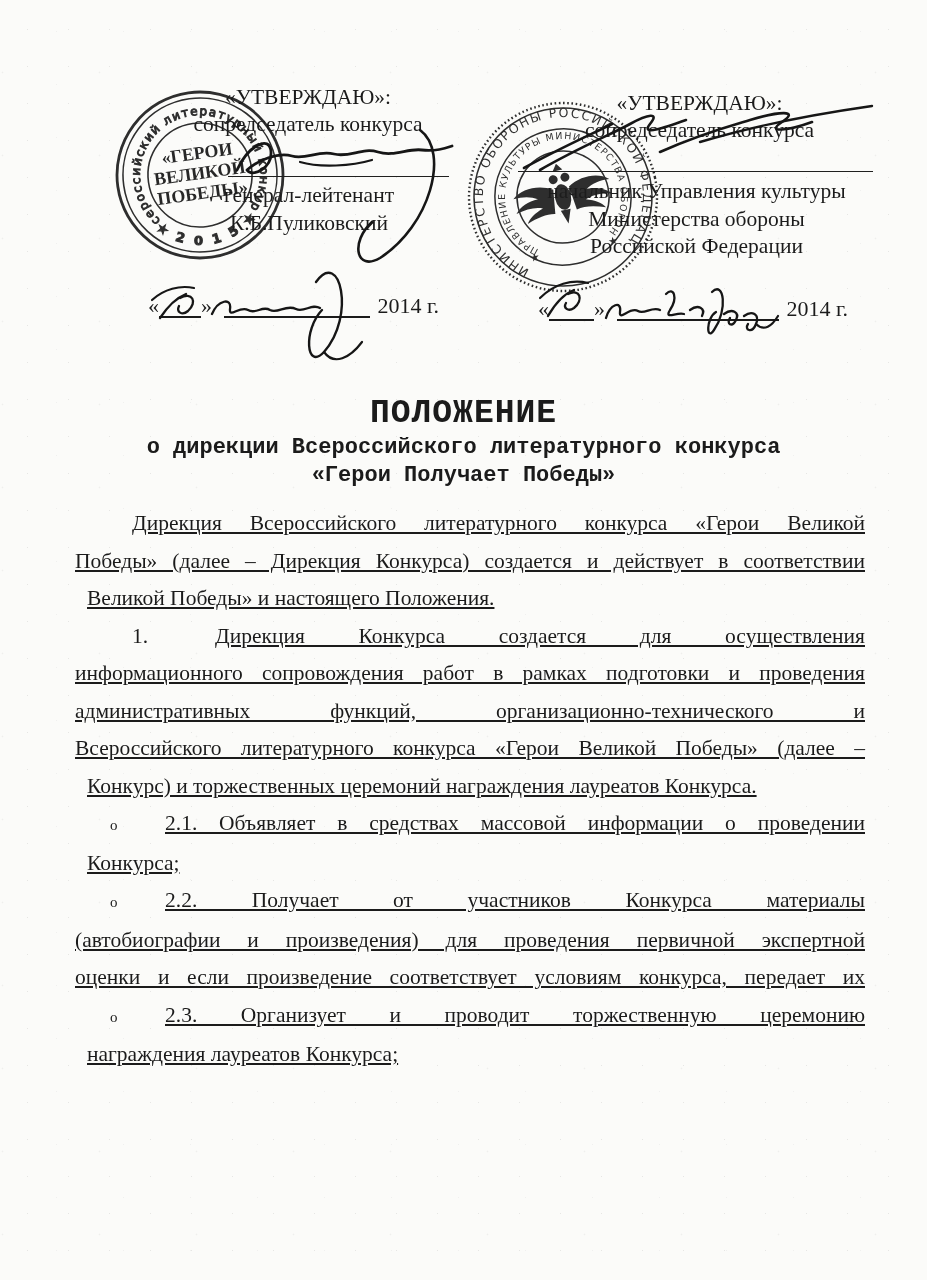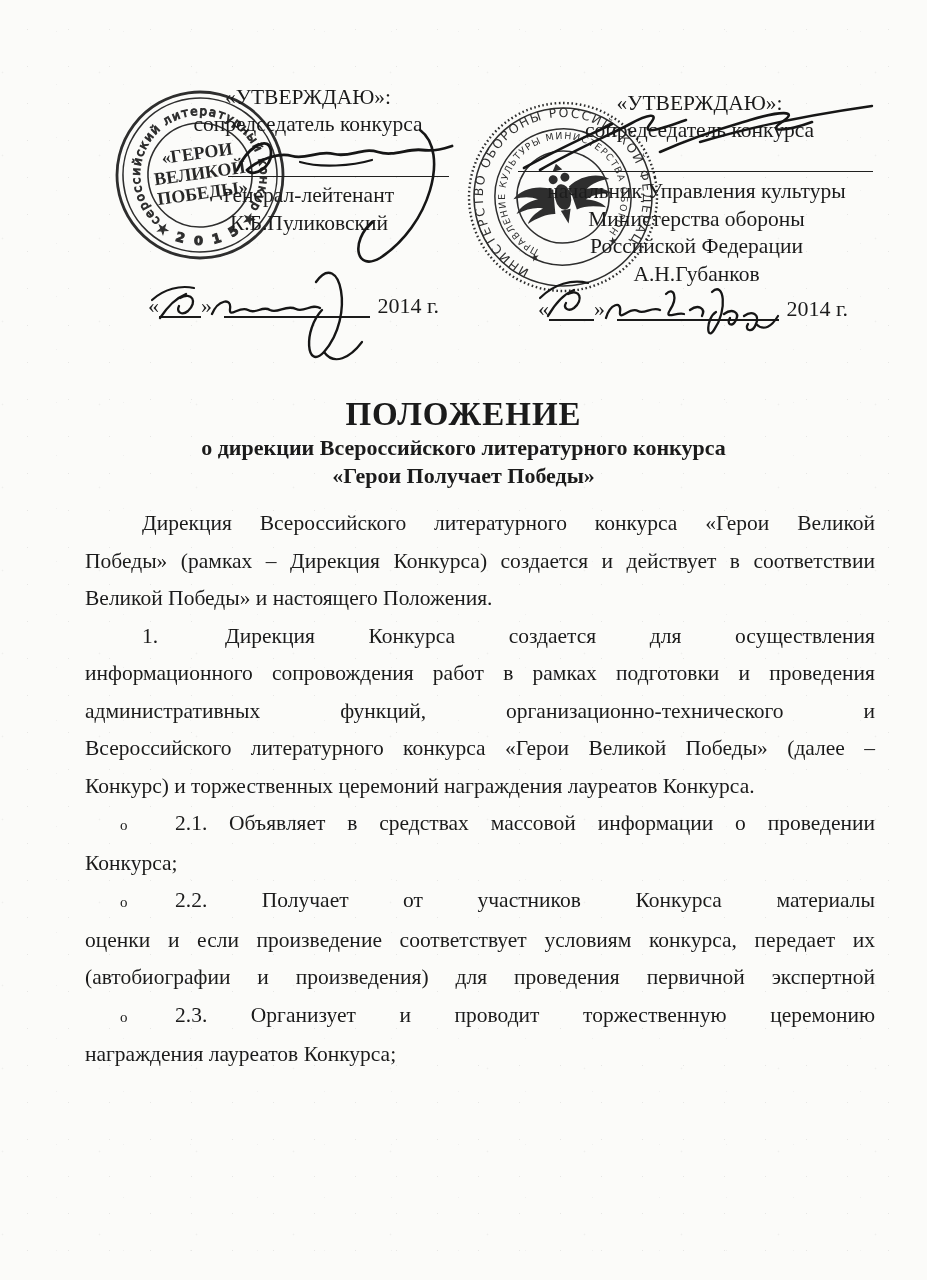--- a/index.html
+++ b/index.html
@@ -23,23 +23,23 @@
   .ringtext{font-family:"DejaVu Sans", sans-serif;fill:#1d1d1d;}
   .stampcenter{font-family:"Liberation Serif", serif;font-weight:bold;fill:#161616;}
   
   .date-line{position:absolute;font-size:22px;white-space:nowrap;}
   .blank{display:inline-block;border-bottom:2px solid #1b1b1b;height:1em;vertical-align:-5px;}
   
   .title-block{position:absolute;left:0;width:100%;text-align:center;}
   .main-title{font-size:33px;font-weight:bold;letter-spacing:1px;line-height:40px;}
   .sub-title{font-size:22px;font-weight:bold;line-height:28px;text-align:center;}
   
-  .body-text{position:absolute;left:85px;width:790px;font-size:21.5px;line-height:37.5px;}
+  .body-text{position:absolute;left:75px;width:790px;font-size:21.5px;line-height:37.5px;text-decoration:underline;}
   .jline{text-align:justify;text-align-last:justify;-moz-text-align-last:justify;}
-  .jline.last{text-align-last:left;-moz-text-align-last:left;}
+  .jline.last{text-align-last:left;margin-left:12px;-moz-text-align-last:left;}
   .jline.ind{text-indent:57px;}
   .pmark{display:inline-block;width:83px;text-indent:0;}
   .bullet-o{display:inline-block;margin-left:35px;width:55px;font-size:15px;text-indent:0;}
 </style>
 </head>
 <body>
 
 <div class="page">
 
   <div class="abs approve" style="left:168px;top:84px;width:280px;">
@@ -54,21 +54,20 @@
 
   <div class="abs approve" style="left:552px;top:90px;width:295px;">
     <div>«УТВЕРЖДАЮ»:</div>
     <div>сопредседатель конкурса</div>
   </div>
   <div class="rule" style="left:518px;top:171px;width:355px;"></div>
   <div class="abs caption" style="left:518px;top:178px;width:357px;line-height:27.5px;">
     <div>начальник Управления культуры</div>
     <div>Министерства обороны</div>
     <div>Российской Федерации</div>
-    <div>А.Н.Губанков</div>
   </div>
 
   <svg class="stampsvg" style="left:100px;top:75px;" width="200" height="200" viewBox="0 0 200 200">
     <defs>
       <path id="lring" d="M54,138.6 A60,60 0 1 1 146,138.6"></path>
       <path id="lbot" d="M39.4,135 A70,70 0 0 0 160.6,135"></path>
     </defs>
     <g transform="rotate(-8 100 100)" stroke="#1d1d1d" fill="none">
       <circle cx="100" cy="100" r="83" stroke-width="2.8"></circle>
       <circle cx="100" cy="100" r="77" stroke-width="1.6"></circle>
@@ -157,43 +156,43 @@
       <g>
         <path stroke-width="2.3" d="M548,316 C556,302 564,294 574,290"></path>
         <path stroke-width="2.3" d="M568,294 C580,288 584,300 574,308 C568,312 563,308 566,303"></path>
         <path stroke-width="2.2" d="M540,298 C554,284 572,279 588,283"></path>
         <path stroke-width="2.3" d="M606,318 C610,304 622,300 620,312 C619,322 630,306 638,311 C644,315 652,306 660,310 M666,294 C674,286 678,298 670,310 C664,320 676,312 684,314 M690,310 C698,304 706,308 702,316 M712,292 C724,280 728,310 714,330 C706,342 706,318 716,312 M724,314 C732,308 740,312 736,320 C732,328 726,324 730,318 M744,316 C752,310 760,314 756,324 C752,334 744,330 748,324"></path>
         <path stroke-width="2.2" d="M756,324 C764,332 772,326 778,316"></path>
       </g>
     </g>
   </svg>
 
-  <div class="title-block" style="top:394px;">
+  <div class="title-block" style="top:394px;font-family:Liberation Mono, monospace;">
     <div class="main-title">ПОЛОЖЕНИЕ</div>
     <div class="sub-title">о дирекции Всероссийского литературного конкурса</div>
     <div class="sub-title">«Герои Получает Победы»</div>
   </div>
 
   <div class="body-text" style="top:505px;">
 
     <div class="jline ind"><span>Дирекция Всероссийского литературного конкурса «Герои Великой</span></div>
-    <div class="jline"><span>Победы» (рамках – Дирекция Конкурса) создается и действует в соответствии</span></div>
+    <div class="jline"><span>Победы» (далее – Дирекция Конкурса) создается и действует в соответствии</span></div>
     <div class="jline last"><span>Великой Победы» и настоящего Положения.</span></div>
 
     <div class="jline ind"><span class="pmark">1.</span><span>Дирекция Конкурса создается для осуществления</span></div>
     <div class="jline"><span>информационного сопровождения работ в рамках подготовки и проведения</span></div>
     <div class="jline"><span>административных функций, организационно-технического и</span></div>
     <div class="jline"><span>Всероссийского литературного конкурса «Герои Великой Победы» (далее –</span></div>
     <div class="jline last"><span>Конкурс) и торжественных церемоний награждения лауреатов Конкурса.</span></div>
 
 
     <div class="jline"><span class="bullet-o">o</span><span>2.1. Объявляет в средствах массовой информации о проведении</span></div>
     <div class="jline last"><span>Конкурса;</span></div>
 
     <div class="jline"><span class="bullet-o">o</span><span>2.2. Получает от участников Конкурса материалы</span></div>
+    <div class="jline"><span>(автобиографии и произведения) для проведения первичной экспертной</span></div>
     <div class="jline"><span>оценки и если произведение соответствует условиям конкурса, передает их</span></div>
-    <div class="jline"><span>(автобиографии и произведения) для проведения первичной экспертной</span></div>
 
     <div class="jline"><span class="bullet-o">o</span><span>2.3. Организует и проводит торжественную церемонию</span></div>
     <div class="jline last"><span>награждения лауреатов Конкурса;</span></div>
   </div>
 
 </div>
 
 </body></html>

